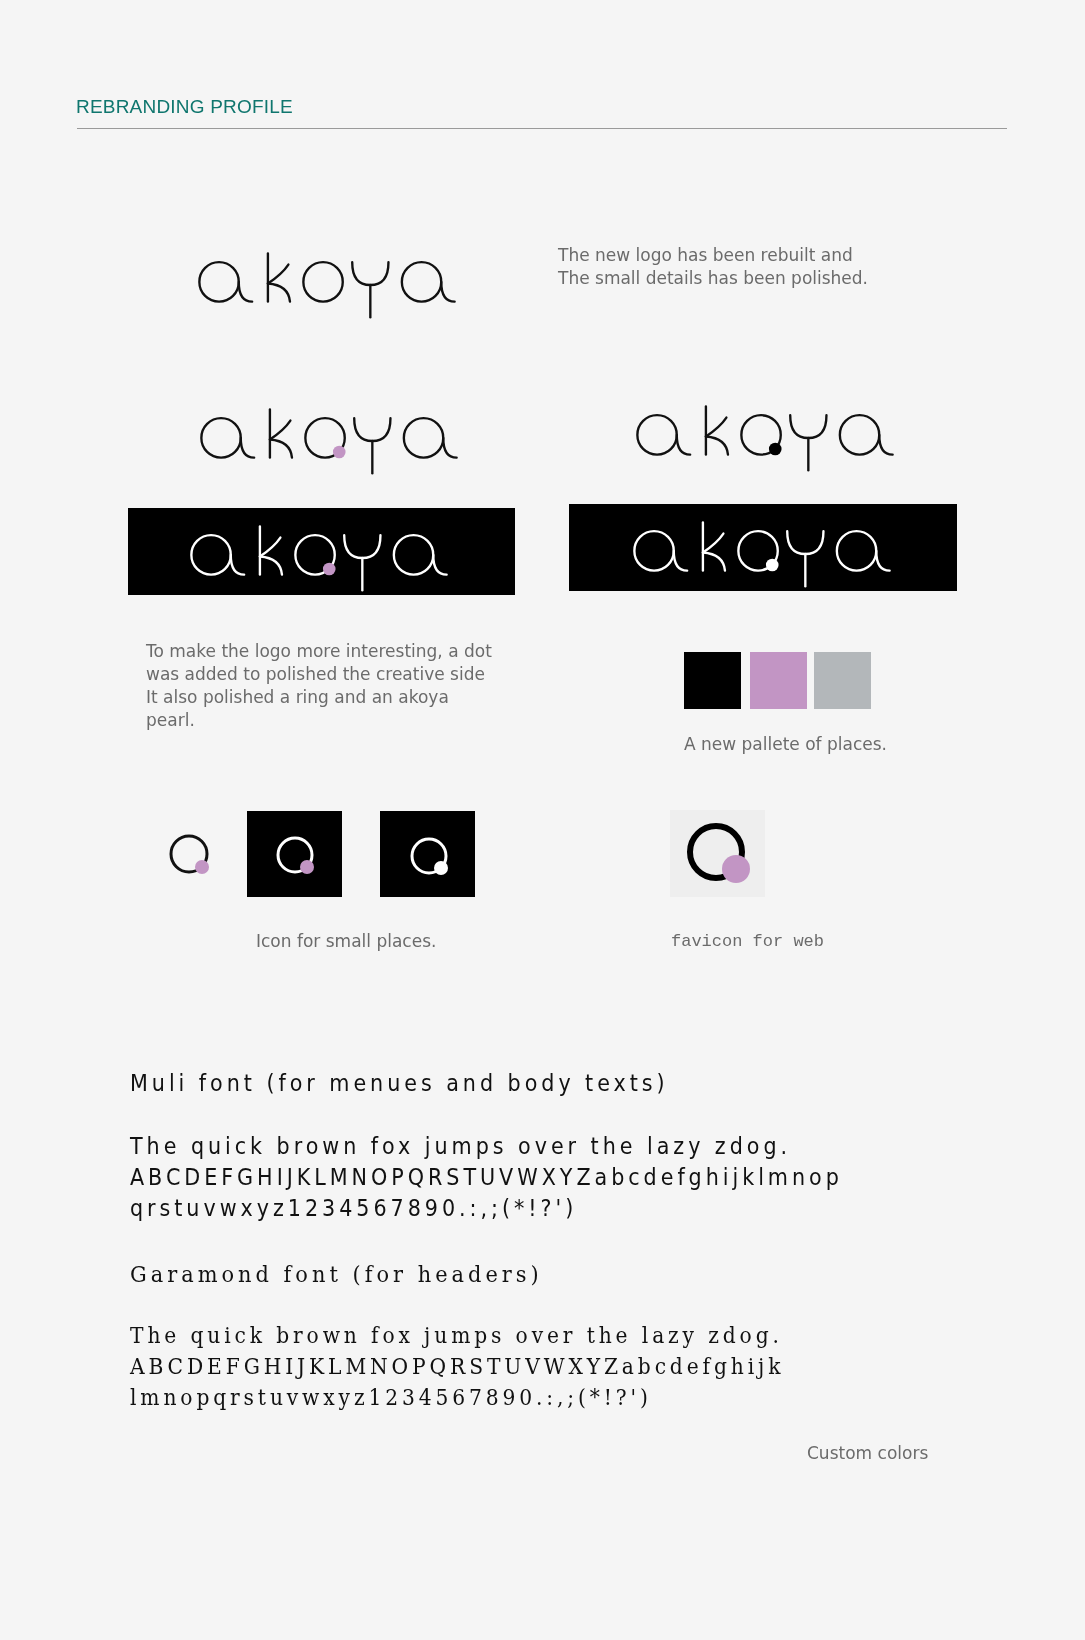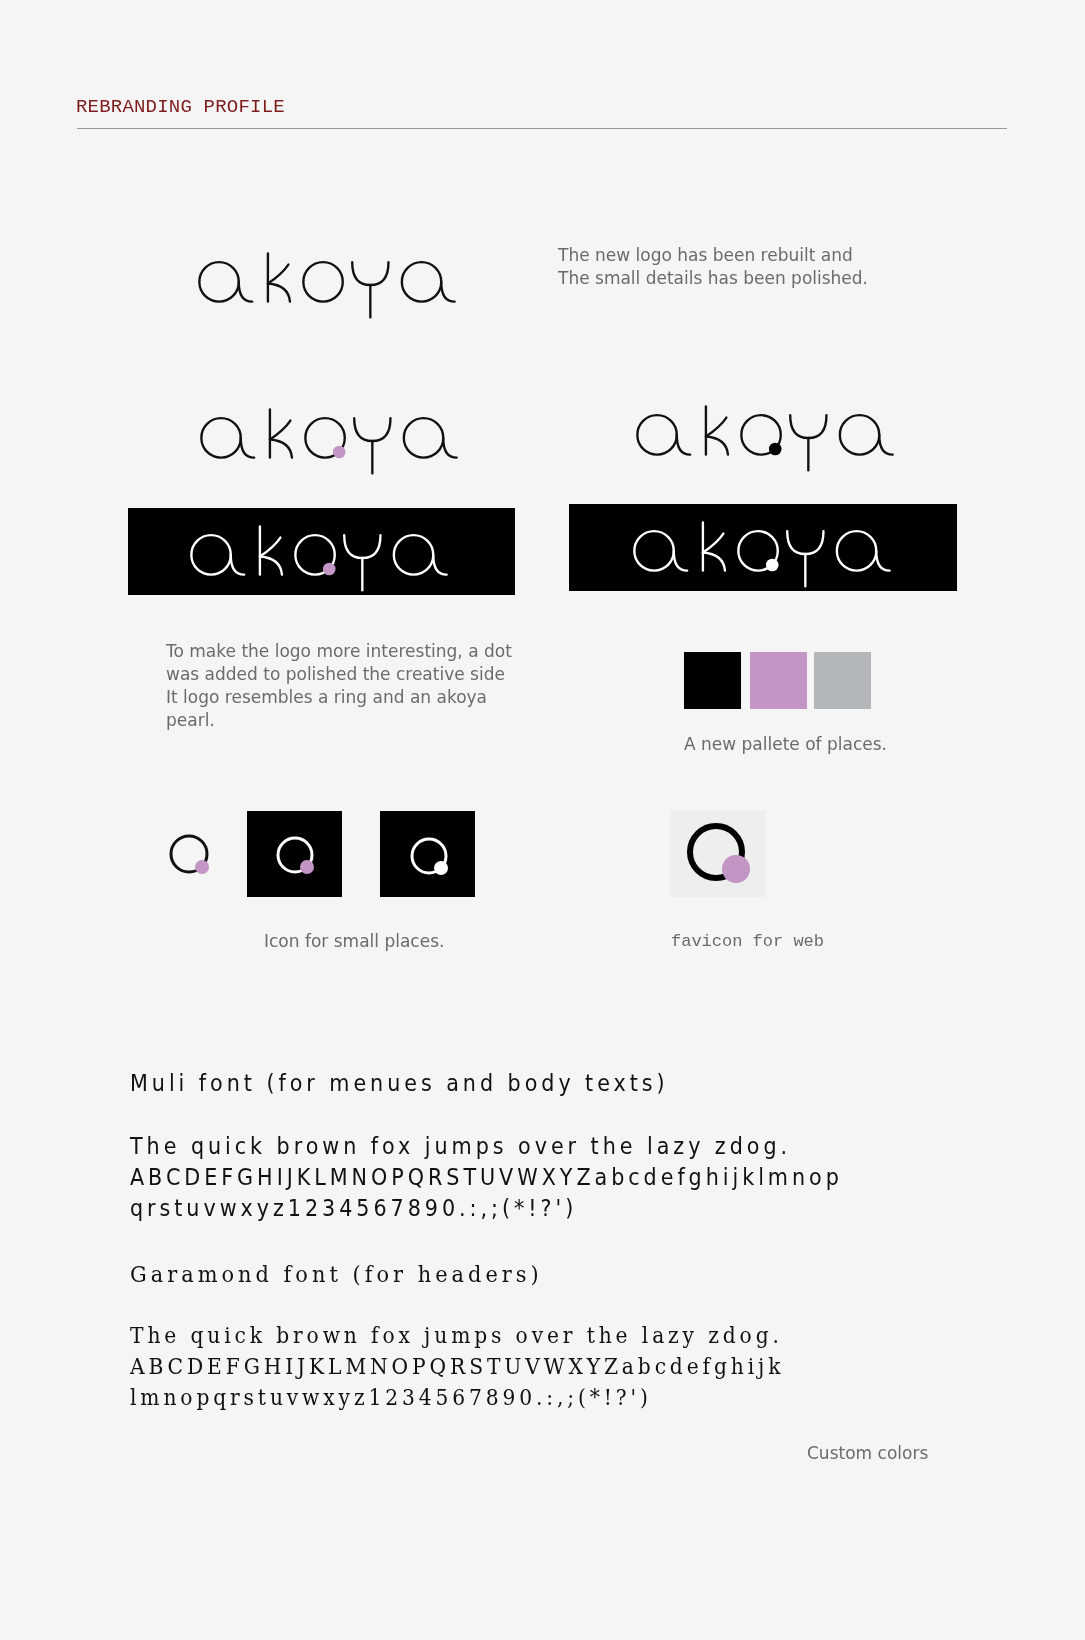--- a/index.html
+++ b/index.html
@@ -1,19 +1,19 @@
 <!DOCTYPE html>
 <html><head>
 <meta charset="utf-8">
 <style>
   * { box-sizing: border-box; margin: 0; padding: 0; }
   html, body { width: 1085px; height: 1640px; background: #f5f5f5; overflow: hidden; }
   body { position: relative; font-family: "DejaVu Sans", sans-serif; color: #666; }
   .abs { position: absolute; }
-  .header-title { left: 76px; top: 96px; font-family: Liberation Mono, monospace; font-size: 19px; color: #7f1d1d; letter-spacing: 0.2px; }
+  .header-title { left: 76px; top: 96px; font-family: Liberation Sans, sans-serif; font-size: 19px; color: #0f766e; letter-spacing: 0.2px; }
   .header-rule { left: 77px; top: 128px; width: 930px; height: 1px; background: #9a9a9a; }
   .desc { font-size: 17px; line-height: 23px; color: #6b6b6b; }
   .logo svg { display: block; }
   .black-box { background: #000; }
   .swatch { width: 57px; height: 57px; }
   .font-line { font-size: 22.5px; letter-spacing: 4.3px; color: #111; line-height: 31px; white-space: pre; }
   .muli { font-family: "DejaVu Sans", sans-serif; transform-origin: left top; }
   .garamond { font-family: "DejaVu Serif", serif; transform-origin: left top; }
 </style>
 </head>
@@ -73,24 +73,24 @@
       <circle cx="178" cy="54" r="8" fill="#c295c4" stroke="none"></circle>
     </svg>
 </div>
 <div class="abs black-box" style="left:569px; top:504px; width:388px; height:87px;">
   <svg style="position:absolute; left:63px; top:17px;" width="260" height="70" viewBox="0 0 330 85" stroke="#fff">
       <use href="#akoya-word"></use>
       <circle cx="178" cy="54" r="8" fill="#fff" stroke="none"></circle>
     </svg>
 </div>
 
-<div class="abs desc" style="left:166px; top:640px;">
+<div class="abs desc" style="left:146px; top:640px;">
   <div>To make the logo more interesting, a dot</div>
   <div>was added to polished the creative side</div>
-  <div>It logo resembles a ring  and an akoya</div>
+  <div>It also polished a ring  and an akoya</div>
   <div>pearl.</div>
 </div>
 
 <div class="abs swatch" style="left:684px; top:652px; background:#000;"></div>
 <div class="abs swatch" style="left:750px; top:652px; background:#c295c4;"></div>
 <div class="abs swatch" style="left:814px; top:652px; background:#b3b7ba;"></div>
 <div class="abs desc" style="left:684px; top:733px;">A new pallete of places.</div>
 
 <div class="abs" style="left:168px; top:833px;">
   <svg width="44" height="44" viewBox="0 0 44 44">
@@ -103,21 +103,21 @@
     <circle cx="20" cy="20" r="17" fill="none" stroke="#fff" stroke-width="3"></circle>
     <circle cx="32" cy="32" r="7" fill="#c295c4"></circle>
   </svg>
 </div>
 <div class="abs black-box" style="left:380px; top:811px; width:95px; height:86px;">
   <svg style="position:absolute; left:30px; top:26px;" width="44" height="44" viewBox="0 0 44 44">
     <circle cx="19" cy="19" r="17" fill="none" stroke="#fff" stroke-width="3"></circle>
     <circle cx="31" cy="31" r="7" fill="#fff"></circle>
   </svg>
 </div>
-<div class="abs desc" style="left:264px; top:930px;">Icon for small places.</div>
+<div class="abs desc" style="left:256px; top:930px;">Icon for small places.</div>
 
 <div class="abs" style="left:670px; top:810px; width:95px; height:87px; background:#eeeeee;">
   <svg style="position:absolute; left:16px; top:13px;" width="66" height="62" viewBox="0 0 66 62">
     <circle cx="30" cy="29" r="26" fill="none" stroke="#000" stroke-width="6"></circle>
     <circle cx="50" cy="46" r="14" fill="#c295c4"></circle>
   </svg>
 </div>
 <div class="abs desc" style="left:671px; top:930px;font-family:Liberation Mono, monospace;">favicon for web</div>
 
 <div class="abs font-line muli" style="left:130px; top:1068px; transform:scaleX(0.92);">Muli font (for menues and body texts)</div>

